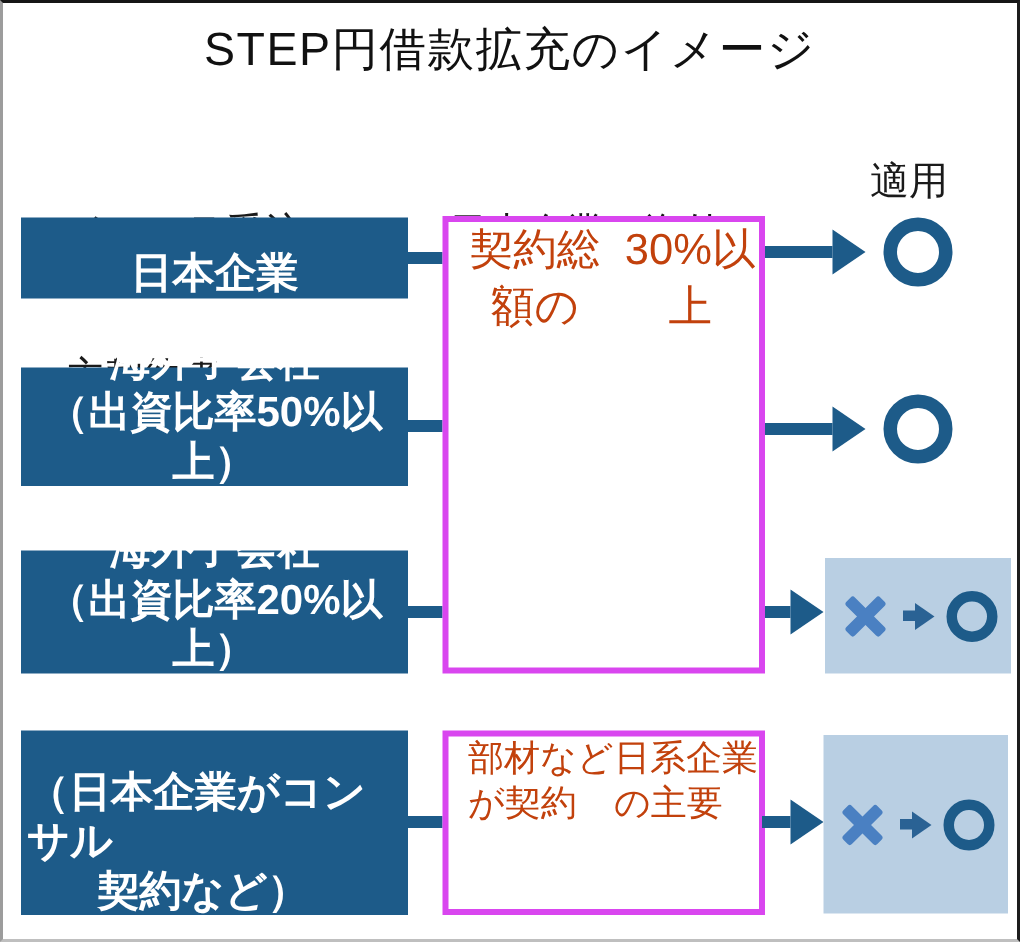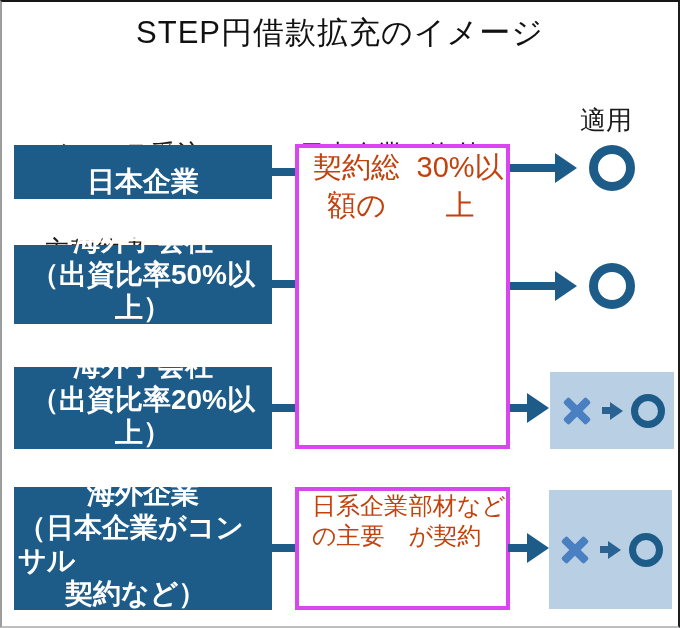--- a/index.html
+++ b/index.html
@@ -109,28 +109,27 @@
       </div>
     <div class="smallcircle"></div>
   </div>
 
   <div class="abs mbox mbox-a">
     <div>契約総額の</div>
     <div>30%以上</div>
   </div>
 
   <div class="abs lbox left-align" style="top:485px;height:123px;">
-    <div class="l1">海外企業</div>
     <div class="l2">（日本企業がコンサル</div>
     <div class="l3">契約など）</div>
   </div>
   <div class="abs conn" style="top:542px;"></div>
   <div class="abs mbox mbox-b">
+    <div>部材などが契約</div>
     <div>日系企業の主要</div>
-    <div>部材などが契約</div>
   </div>
   <div class="abs shaft" style="left:506px;top:542px;width:19px;"></div>
   <div class="abs head" style="left:525px;top:531px;"></div>
   <div class="abs resbox" style="left:547px;top:488px;width:123px;height:119px;">
     <div class="xicon">
         <div class="bar a"></div>
         <div class="bar b"></div>
       </div>
     <div class="miniarrow">
         <div class="ms"></div>

